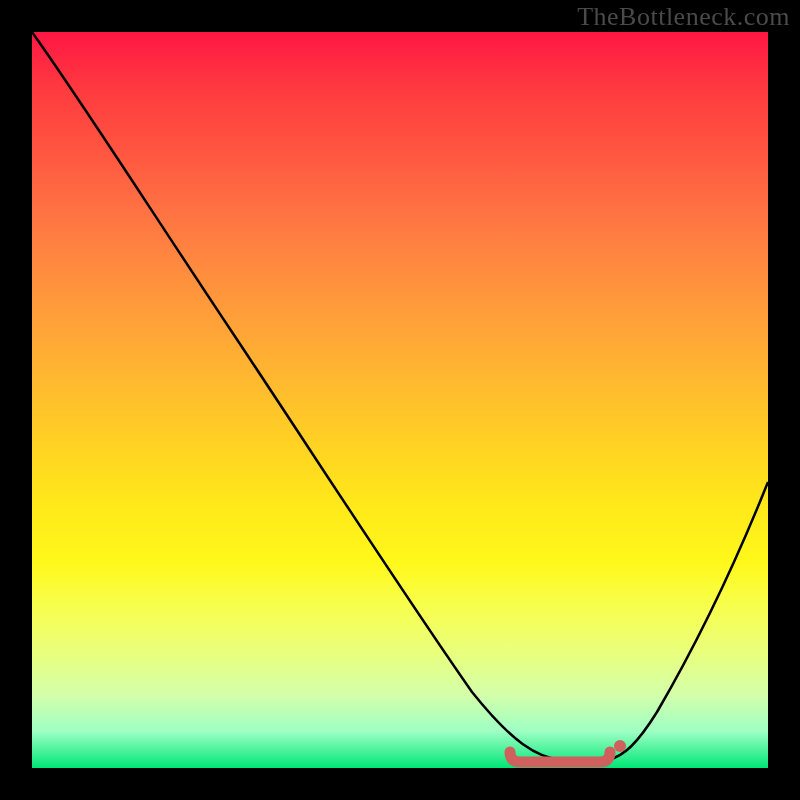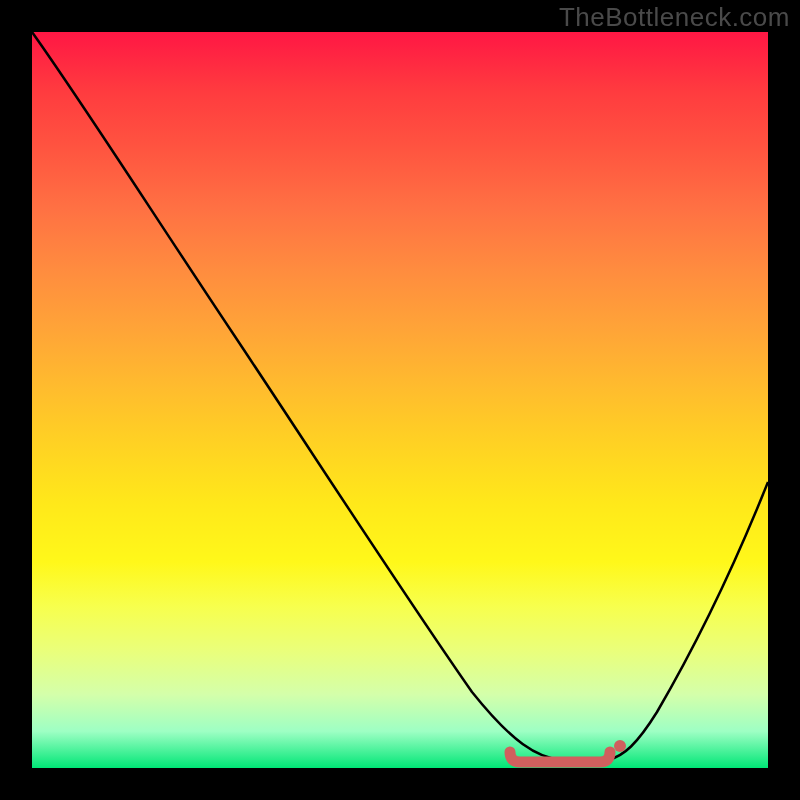--- a/index.html
+++ b/index.html
@@ -14,21 +14,21 @@
     position: relative;
     width: 800px;
     height: 800px;
     background: #000;
   }
   .watermark {
     position: absolute;
     top: 2px;
     right: 10px;
     color: #4a4a4a;
-    font-family: Liberation Sans, sans-serif;
+    font-family: Liberation Serif, serif;
     font-size: 26px;
     font-weight: 500;
     letter-spacing: 0.5px;
     z-index: 10;
   }
   .plot-area {
     position: absolute;
     left: 32px;
     top: 32px;
     width: 736px;

